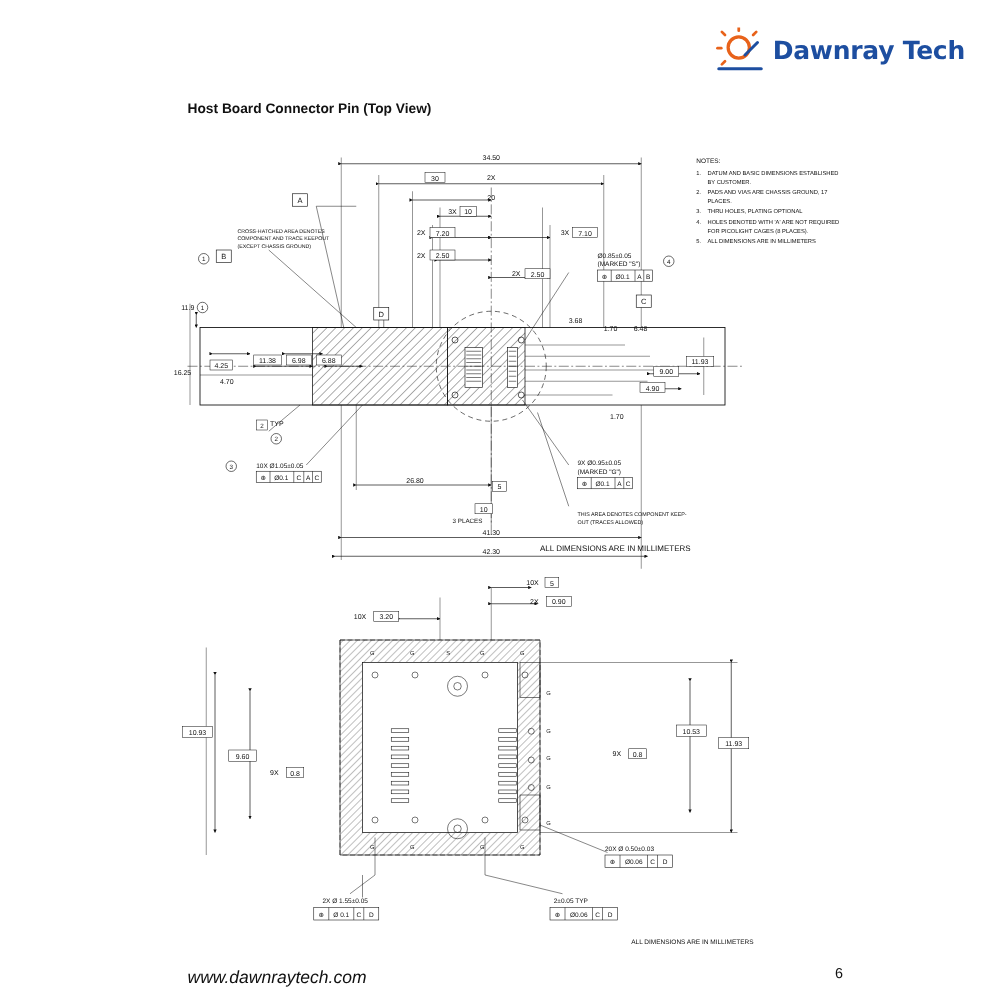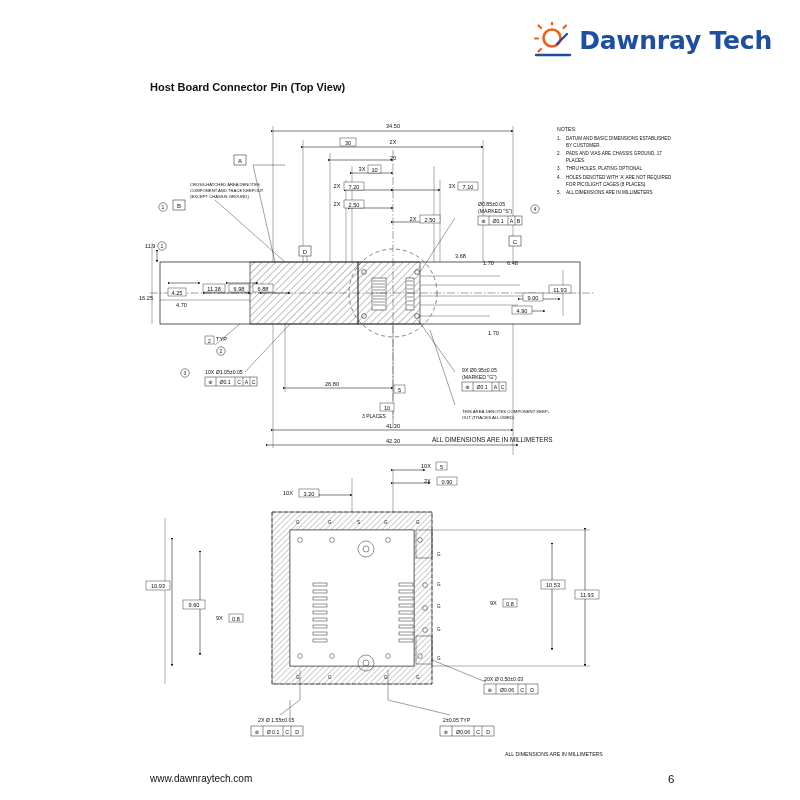--- a/index.html
+++ b/index.html
@@ -25,21 +25,21 @@
   
   .logo {
     position: absolute;
     right: 28px;
     top: 22px;
     display: flex;
     align-items: center;
     gap: 6px;
   }
   .logo-text {
-    font-size: 25px;
+    font-size: 20px;
     font-weight: bold;
     color: #1d4ea0;
     letter-spacing: -0.2px;
     font-family: "DejaVu Sans", sans-serif;
   }
 
   
   .doc-title {
     position: absolute;
     left: 150px;
@@ -47,22 +47,23 @@
     font-size: 11px;
     font-weight: bold;
     color: #111;
   }
 
   
   .footer-url {
     position: absolute;
     left: 150px;
     top: 773px;
-    font-size: 10px;
-    color: #111;
+    font-size: 14px;
+    color: #111;
+    font-style: italic;
   }
   .footer-page {
     position: absolute;
     left: 668px;
     top: 773px;
     font-size: 11.5px;
     color: #111;
   }
 
   

